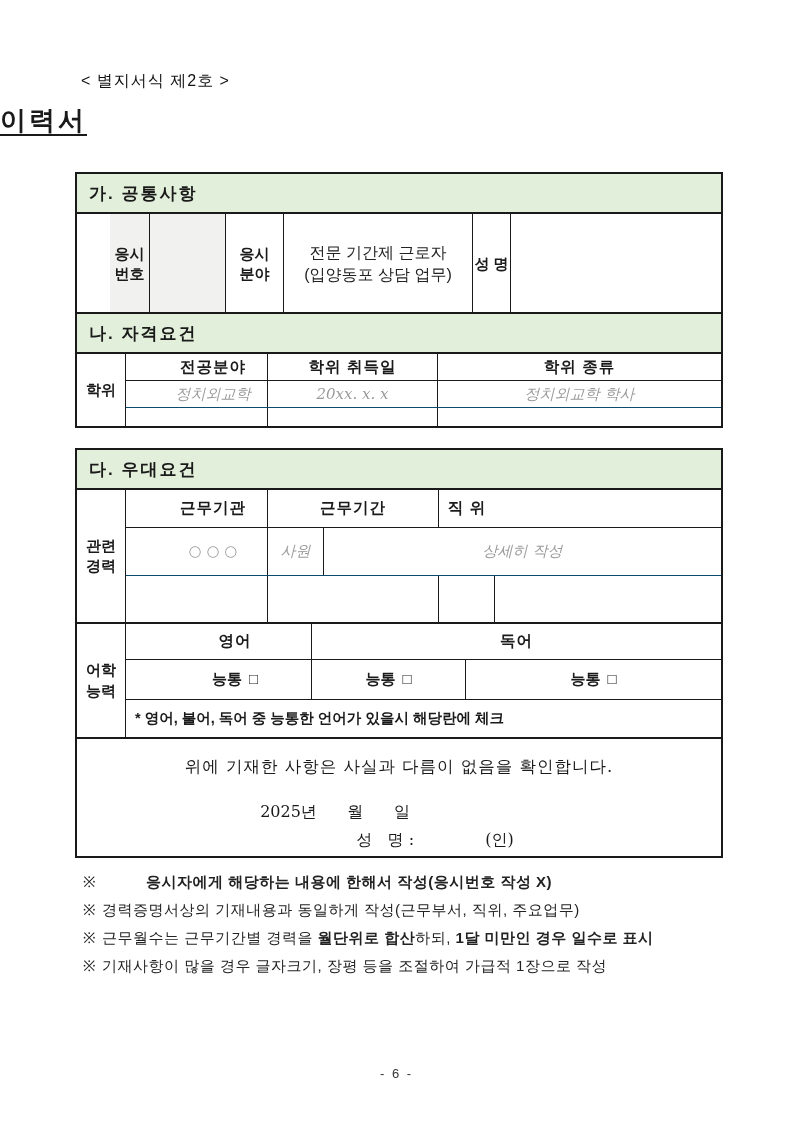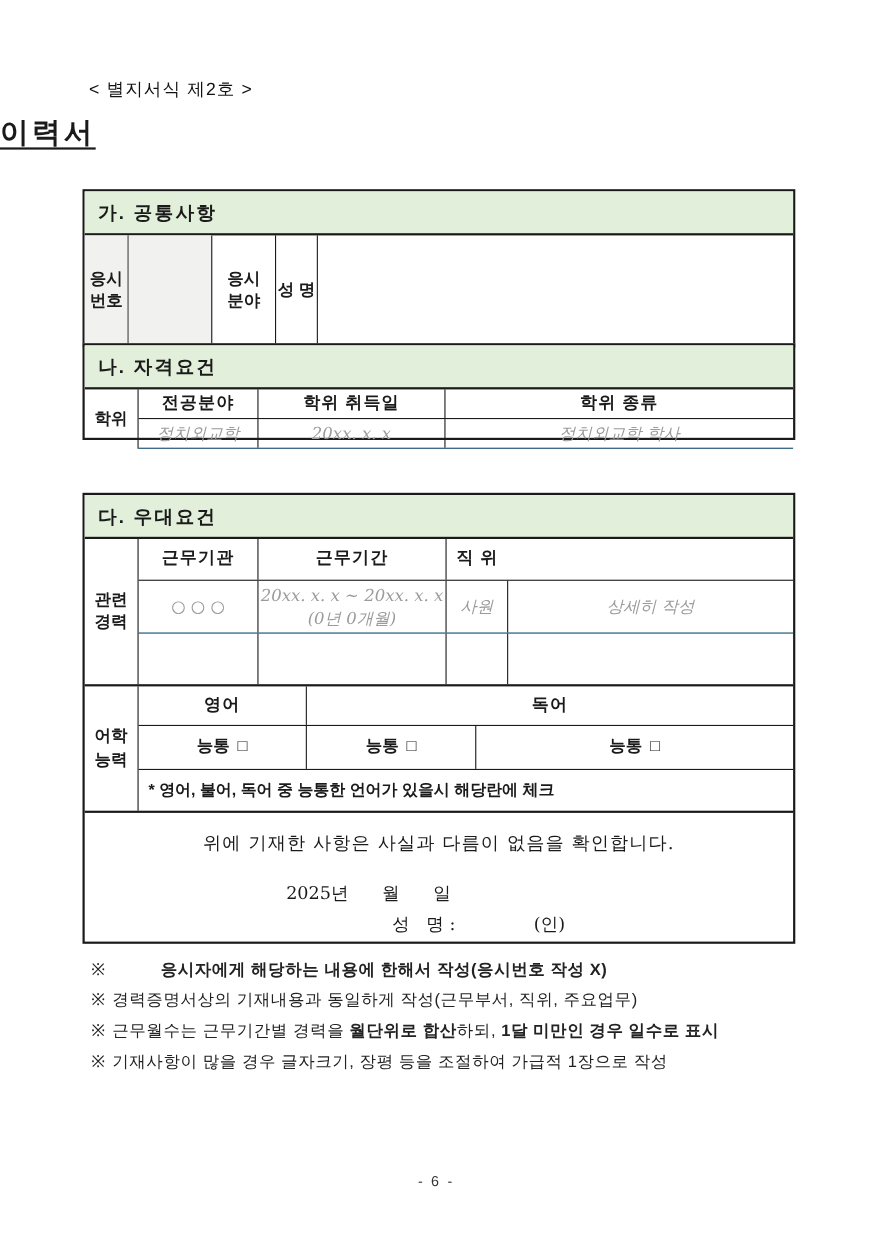--- a/index.html
+++ b/index.html
@@ -24,21 +24,21 @@
     position:absolute; left:75px; width:648px;
     border:2px solid #1a1a1a; background:#fff;
     display:flex; flex-direction:column;
   }
   .sec-head {
     height:40px; flex:0 0 40px; background:#e2efda;
     border-bottom:2px solid #1a1a1a;
     display:flex; align-items:center; padding-left:12px;
     font-size:17px; font-weight:bold; letter-spacing:2px;
   }
-  .row { display:flex; }
+  .row { display:flex;padding-left:33px; }
   .cell {
     border-right:1px solid #1a1a1a;
     display:flex; align-items:center; justify-content:center;
     text-align:center; white-space:pre-line; line-height:1.35;
   }
   .cell:last-child { border-right:none; }
   .hdr { font-weight:bold; font-size:15px; }
   .gray { background:#f1f1f0; }
   .value { font-size:16px; color:#222; }
   .placeholder {
@@ -98,26 +98,28 @@
   <div class="title">이력서</div>
 
   <div class="tbl" style="top:172px;height:144px">
     <div class="sec-head">가. 공통사항</div>
     <div class="row" style="flex:1">
       <div class="cell hdr gray" style="flex:0 0 40px">응시
 번호</div>
       <div class="cell gray" style="flex:0 0 76px"></div>
       <div class="cell hdr" style="flex:0 0 58px">응시
 분야</div>
+      <div class="cell value" style="flex:0 0 189px">전문 기간제 근로자
+(입양동포 상담 업무)</div>
       <div class="cell hdr" style="flex:0 0 38px">성 명</div>
       <div class="cell" style="flex:1"></div>
     </div>
   </div>
 
-  <div class="tbl" style="top:312px;height:88px">
+  <div class="tbl" style="top:312px;height:116px">
     <div class="sec-head">나. 자격요건</div>
     <div class="zone" style="flex:1">
       <div class="zone-left">학위</div>
       <div class="zone-right">
         <div class="row colhead-row" style="flex:0 0 27px">
           <div class="cell" style="flex:0 0 109px">전공분야</div>
           <div class="cell" style="flex:0 0 170px">학위 취득일</div>
           <div class="cell" style="flex:1">학위 종류</div>
         </div>
         <div class="row sample-row" style="flex:0 0 27px">
@@ -141,22 +143,20 @@
       <div class="zone-left">관련
 경력</div>
       <div class="zone-right">
         <div class="row colhead-row" style="flex:0 0 38px">
           <div class="cell" style="flex:0 0 109px">근무기관</div>
           <div class="cell" style="flex:0 0 171px">근무기간</div>
           <div class="cell" style="flex:0 0 56px">직 위</div>
         </div>
         <div class="row sample-row" style="flex:0 0 48px">
           <div class="cell placeholder" style="flex:0 0 109px">○ ○ ○</div>
-          <div class="cell placeholder" style="flex:0 0 171px">20xx. x. x ~ 20xx. x. x
-(0년 0개월)</div>
           <div class="cell placeholder" style="flex:0 0 56px">사원</div>
           <div class="cell placeholder" style="flex:1">상세히 작성</div>
         </div>
         <div class="row" style="flex:1">
           <div class="cell" style="flex:0 0 109px"></div>
           <div class="cell" style="flex:0 0 171px"></div>
           <div class="cell" style="flex:0 0 56px"></div>
           <div class="cell" style="flex:1"></div>
         </div>
       </div>

